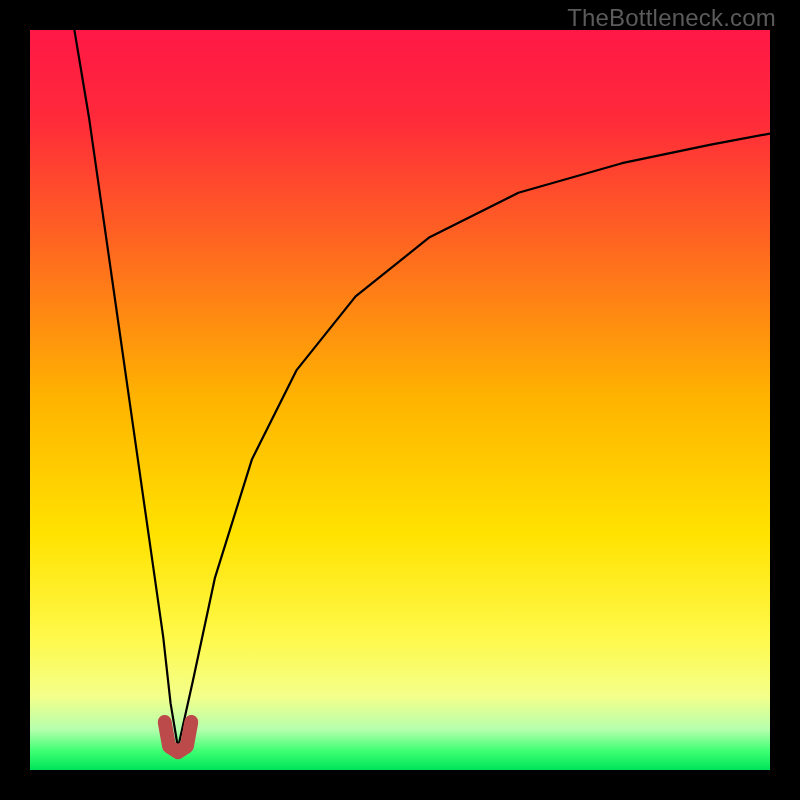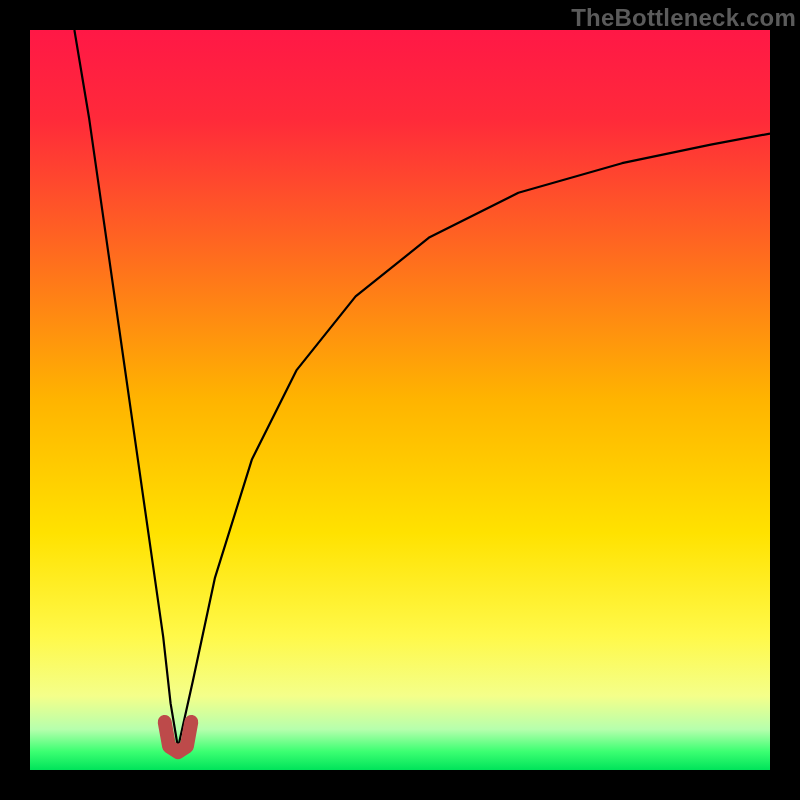--- a/index.html
+++ b/index.html
@@ -22,24 +22,24 @@
     position: absolute;
     top: 30px;
     left: 30px;
     width: 740px;
     height: 740px;
     overflow: hidden;
   }
   .watermark {
     position: absolute;
     top: 4px;
-    right: 4px;
+    right: 24px;
     color: #5b5b5b;
     font-size: 24px;
-    font-weight: 700;
+    font-weight: 400;
     letter-spacing: 0.2px;
     user-select: none;
   }
   svg { display: block; }
   .curve {
     fill: none;
     stroke: #000;
     stroke-width: 2.2;
     stroke-linejoin: round;
   }

